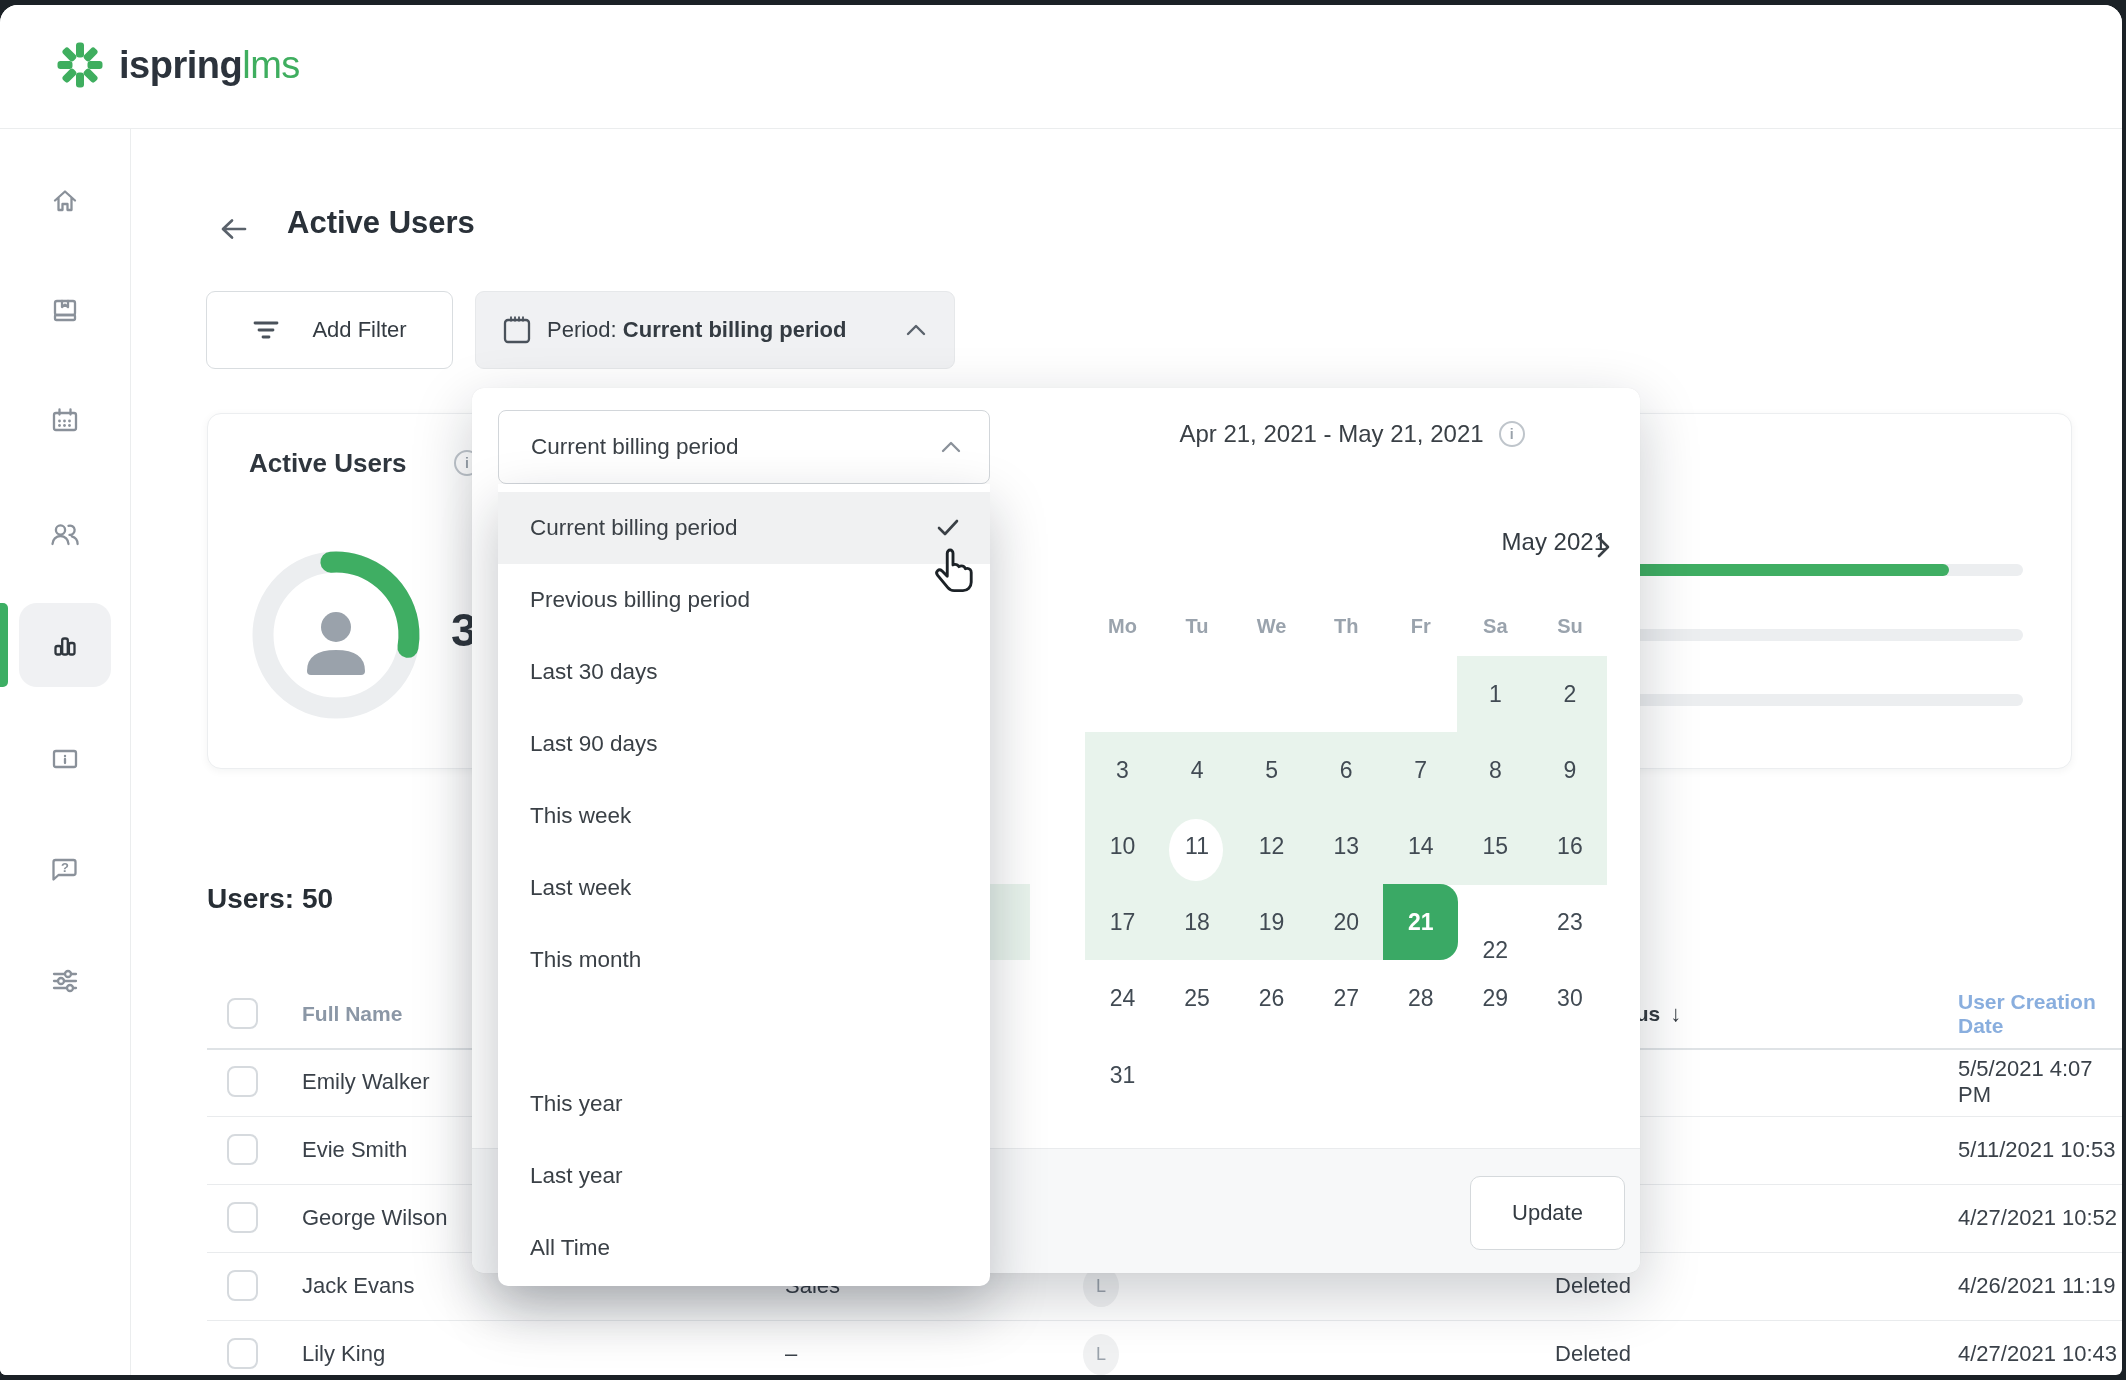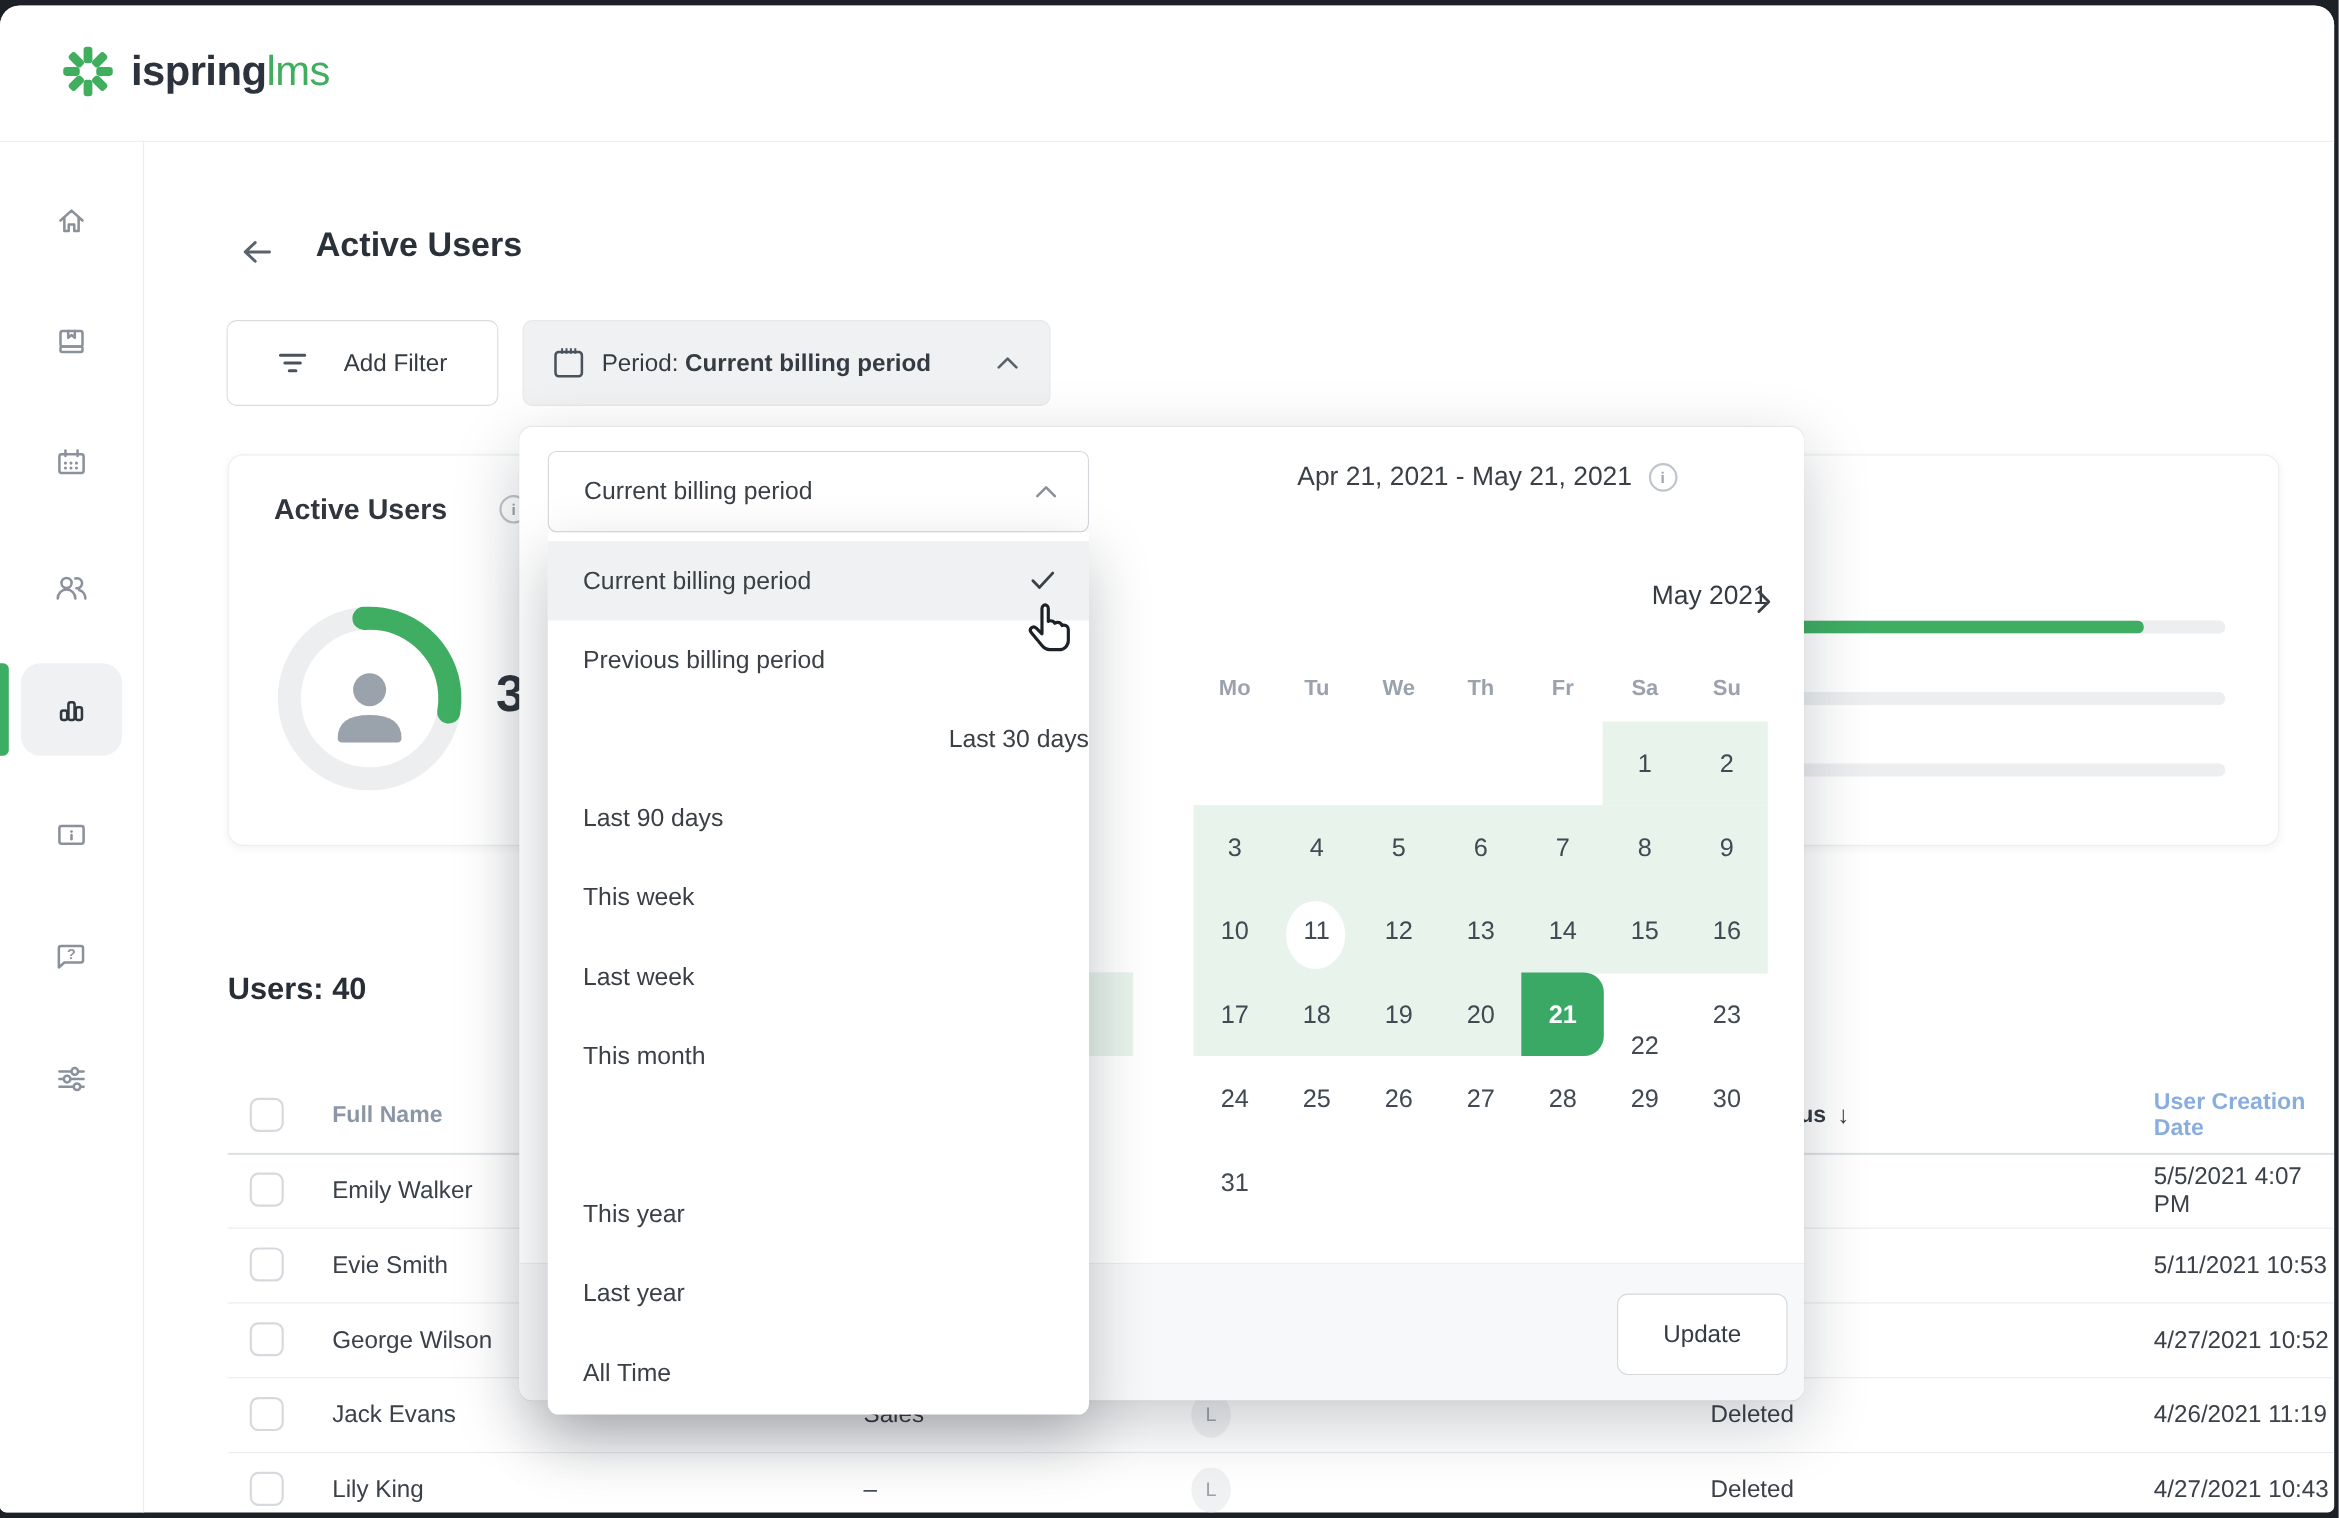--- a/index.html
+++ b/index.html
@@ -219,21 +219,21 @@
     <div class="metric">30</div>
     <div class="bars">
         <div class="bar" style="top: 150px;">
           <div class="fill" style="width: 92%;"></div>
         </div>
         <div class="bar" style="top: 215px;"></div>
         <div class="bar" style="top: 280px;"></div>
       </div>
   </div>
 
-  <div class="users-heading">Users: 40</div>
+  <div class="users-heading">Users: 50</div>
 
   <div class="thead">
     <div class="checkbox"></div>
     <div class="cell c-name h-label">Full Name</div>
     <div class="cell h-label h-status" style="left:1389px">
       <span>Status</span>
       <span class="arrow">↓</span>
     </div>
     <div class="cell c-date h-label h-date">User Creation Date</div>
   </div>
@@ -349,21 +349,21 @@
   <div class="dd-list">
       <div class="opt checked" style="top: 8px;">
         <span>Current billing period</span>
         <svg class="check" width="28" height="28" viewBox="0 0 28 28">
           <path d="M5 14 l6 6 L23 7" fill="none" stroke="#3a4046" stroke-width="2.6" stroke-linecap="round" stroke-linejoin="round"></path>
         </svg>
       </div>
       <div class="opt" style="top: 80px;">
         <span>Previous billing period</span>
       </div>
-      <div class="opt" style="top: 152px; justify-content: flex-end;">
+      <div class="opt" style="top: 152px;">
         <span>Last 30 days</span>
       </div>
       <div class="opt" style="top: 224px;">
         <span>Last 90 days</span>
       </div>
       <div class="opt" style="top: 296px;">
         <span>This week</span>
       </div>
       <div class="opt" style="top: 368px;">
         <span>Last week</span>

